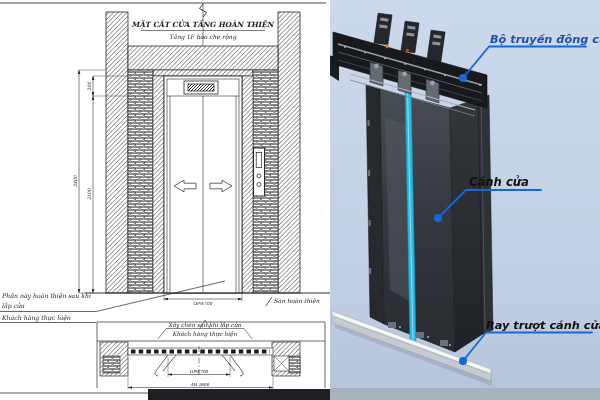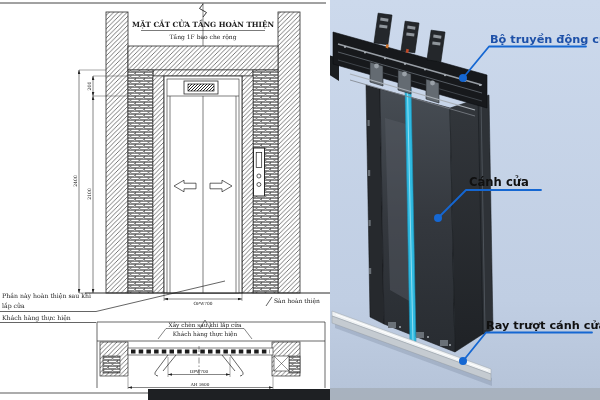--- a/index.html
+++ b/index.html
@@ -1,17 +1,17 @@
 <!DOCTYPE html>
 <html><head>
 <meta charset="utf-8">
 <style>
   html,body{margin:0;padding:0;background:#ffffff;}
   .stage{position:relative;width:600px;height:400px;overflow:hidden;background:#fff;
-         font-family:"DejaVu Sans", sans-serif;}
+         font-family:"DejaVu Sans", sans-serif;font-style:italic;}
   .left-pane{position:absolute;left:0;top:0;width:330px;height:400px;background:#ffffff;}
   .right-pane{position:absolute;left:330px;top:0;width:270px;height:400px;}
   svg{display:block;}
   .draw-text{font-family:"DejaVu Serif", serif;fill:#1a1a1a;}
   .dim-text{font-family:"DejaVu Serif", serif;fill:#1a1a1a;}
   .label3d{font-family:"DejaVu Sans", sans-serif;font-weight:bold;}
   .thin{stroke:#2a2a2a;stroke-width:0.6;fill:none;}
 </style>
 </head>
 <body>

